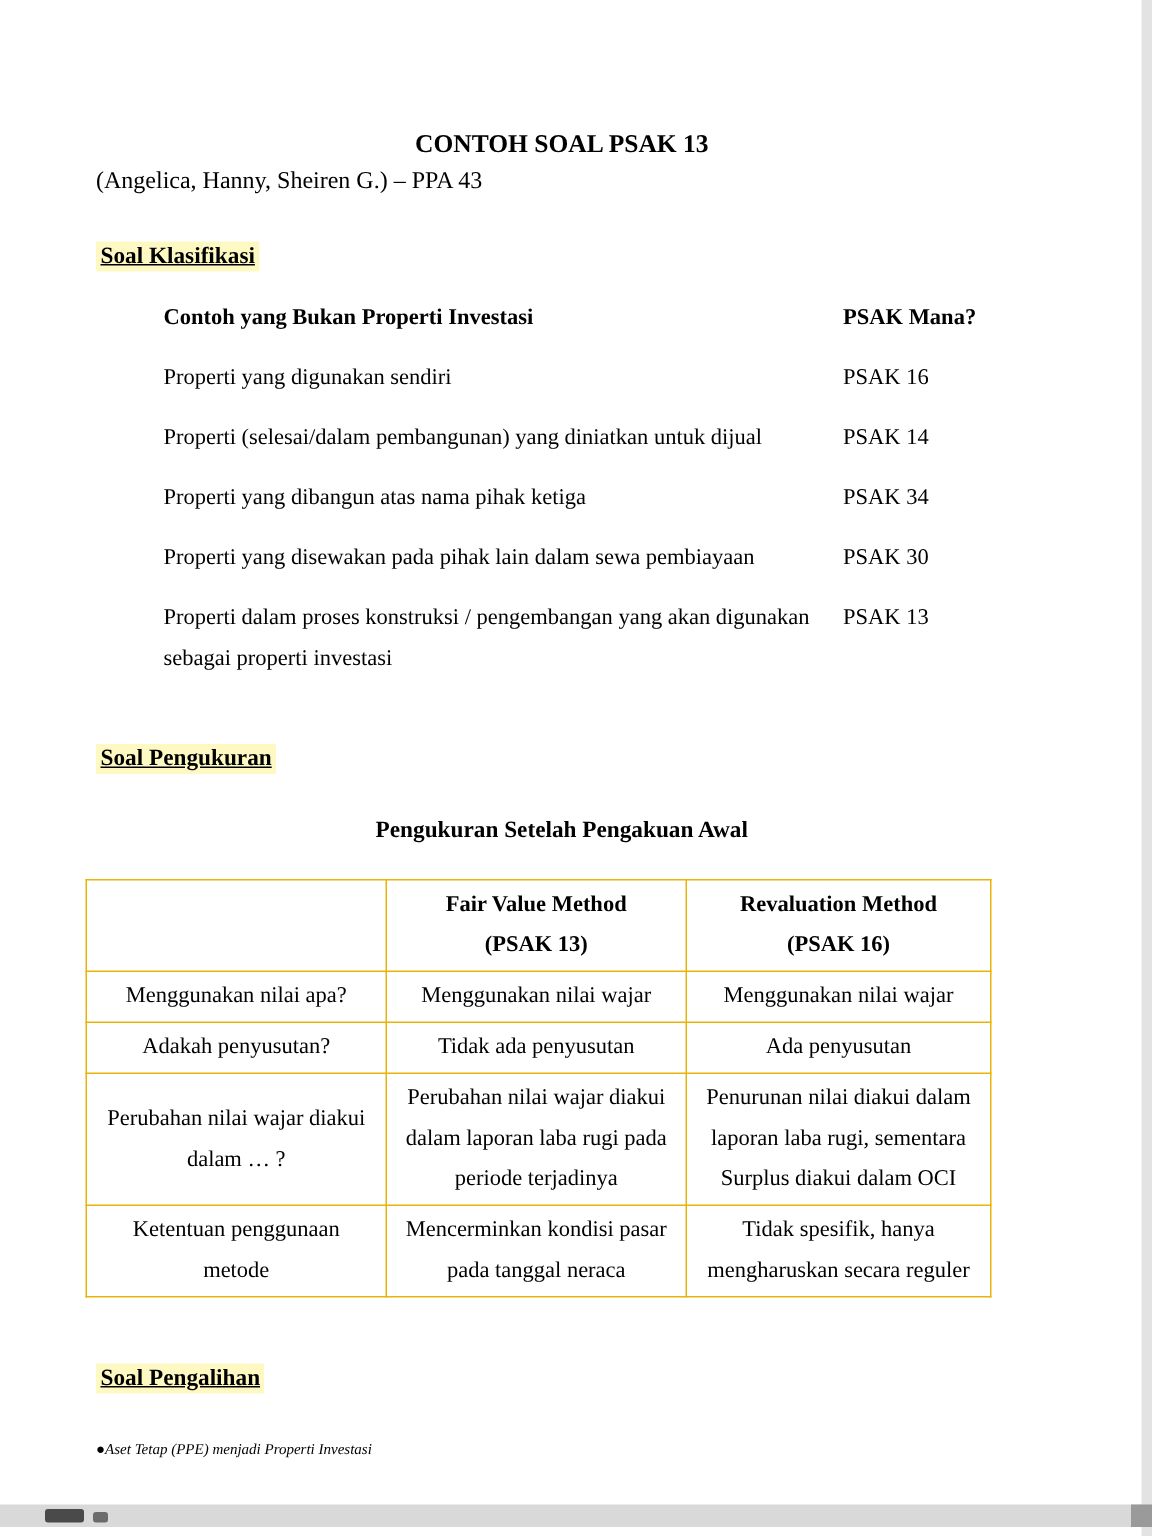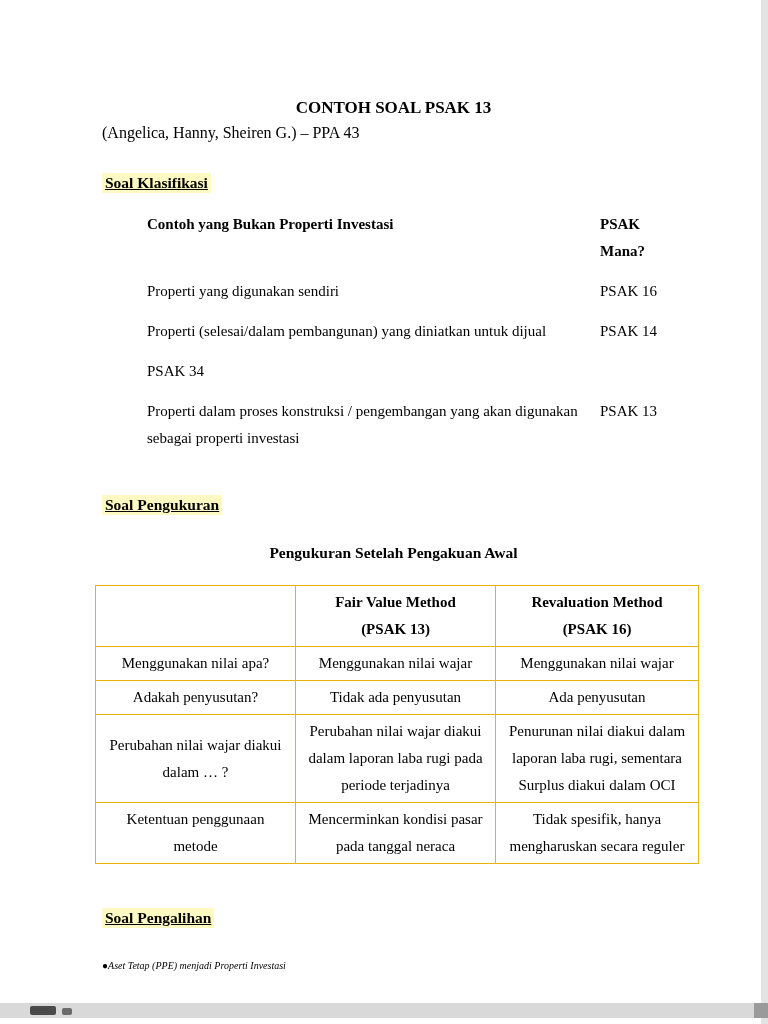--- a/index.html
+++ b/index.html
@@ -7,24 +7,24 @@
     position: relative;
     width: 768px;
     height: 1024px;
     background: #ffffff;
     font-family: "Liberation Serif", serif;
     color: #000000;
     overflow: hidden;
   }
   .content {
     position: absolute;
-    top: 12px; left: 0;
+    top: 0; left: 0;
     width: 768px;
     box-sizing: border-box;
-    padding: 86px 83px 0 102px;
+    padding: 86px 83px 0 64px;
   }
   .title {
     margin: 0;
     text-align: center;
     font-size: 17px;
     font-weight: bold;
     line-height: 20px;
   }
   .subtitle {
     margin-top: 5px;
@@ -140,21 +140,26 @@
 
       <div class="klas-row">
         <div class="klas-item">Properti yang digunakan sendiri</div>
         <div class="klas-psak">PSAK 16</div>
       </div>
       <div class="klas-row">
         <div class="klas-item">Properti (selesai/dalam pembangunan) yang diniatkan untuk dijual</div>
         <div class="klas-psak">PSAK 14</div>
       </div>
       <div class="klas-row">
+        <div class="klas-item">Properti yang dibangun atas nama pihak ketiga</div>
         <div class="klas-psak">PSAK 34</div>
+      </div>
+      <div class="klas-row">
+        <div class="klas-item">Properti yang disewakan pada pihak lain dalam sewa pembiayaan</div>
+        <div class="klas-psak">PSAK 30</div>
       </div>
       <div class="klas-row">
         <div class="klas-item">Properti dalam proses konstruksi / pengembangan yang akan digunakan sebagai properti investasi</div>
         <div class="klas-psak">PSAK 13</div>
       </div>
     </div>
 
     <div>
       <span class="hl-heading">Soal Pengukuran</span>
     </div>

